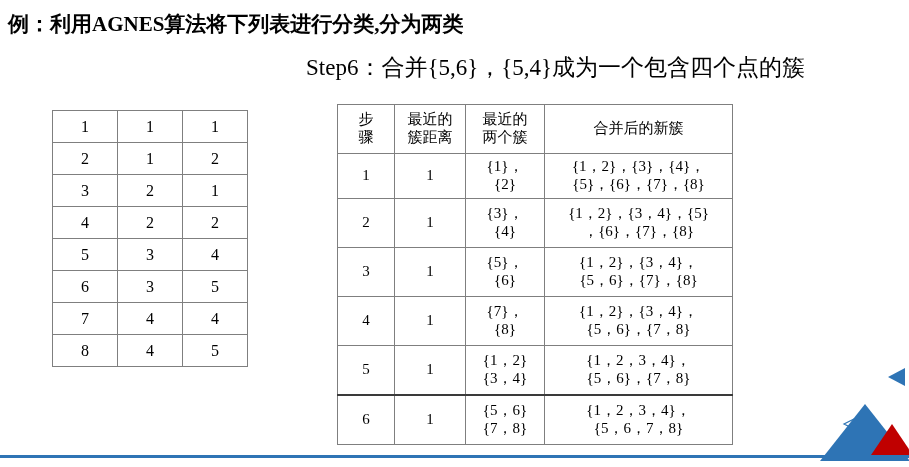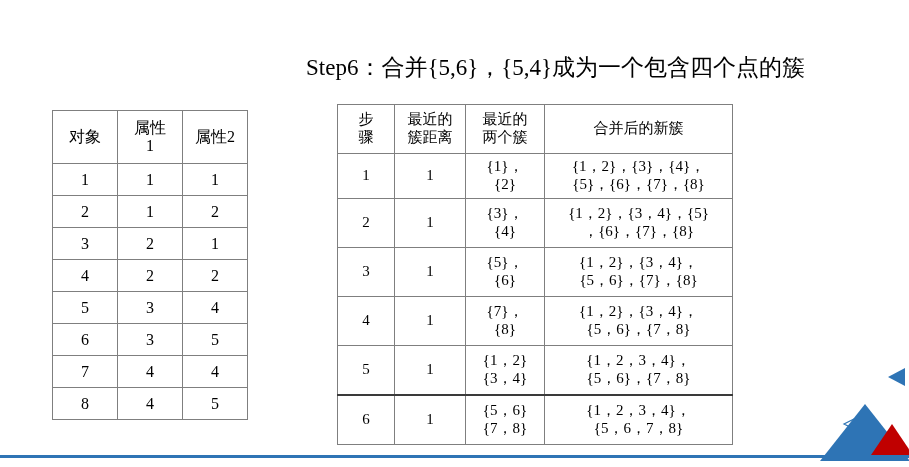--- a/index.html
+++ b/index.html
@@ -140,29 +140,25 @@
     border-left: 23px solid transparent;
     border-right: 23px solid transparent;
     border-bottom: 34px solid #c00000;
   }
 </style>
 </head>
 <body>
 
 <div class="slide">
 
+  <div class="title">例：利用AGNES算法将下列表进行分类,分为两类</div>
   <div class="step-line">Step6：合并{5,6}，{5,4}成为一个包含四个点的簇</div>
 
   <table class="grid left-table">
     <tbody>
-        <tr class="head">
-      <td>对象</td>
-      <td>属性<br>1</td>
-      <td>属性2</td>
-    </tr>
     <tr class="body">
       <td>1</td>
       <td>1</td>
       <td>1</td>
     </tr>
     <tr class="body">
       <td>2</td>
       <td>1</td>
       <td>2</td>
     </tr>

